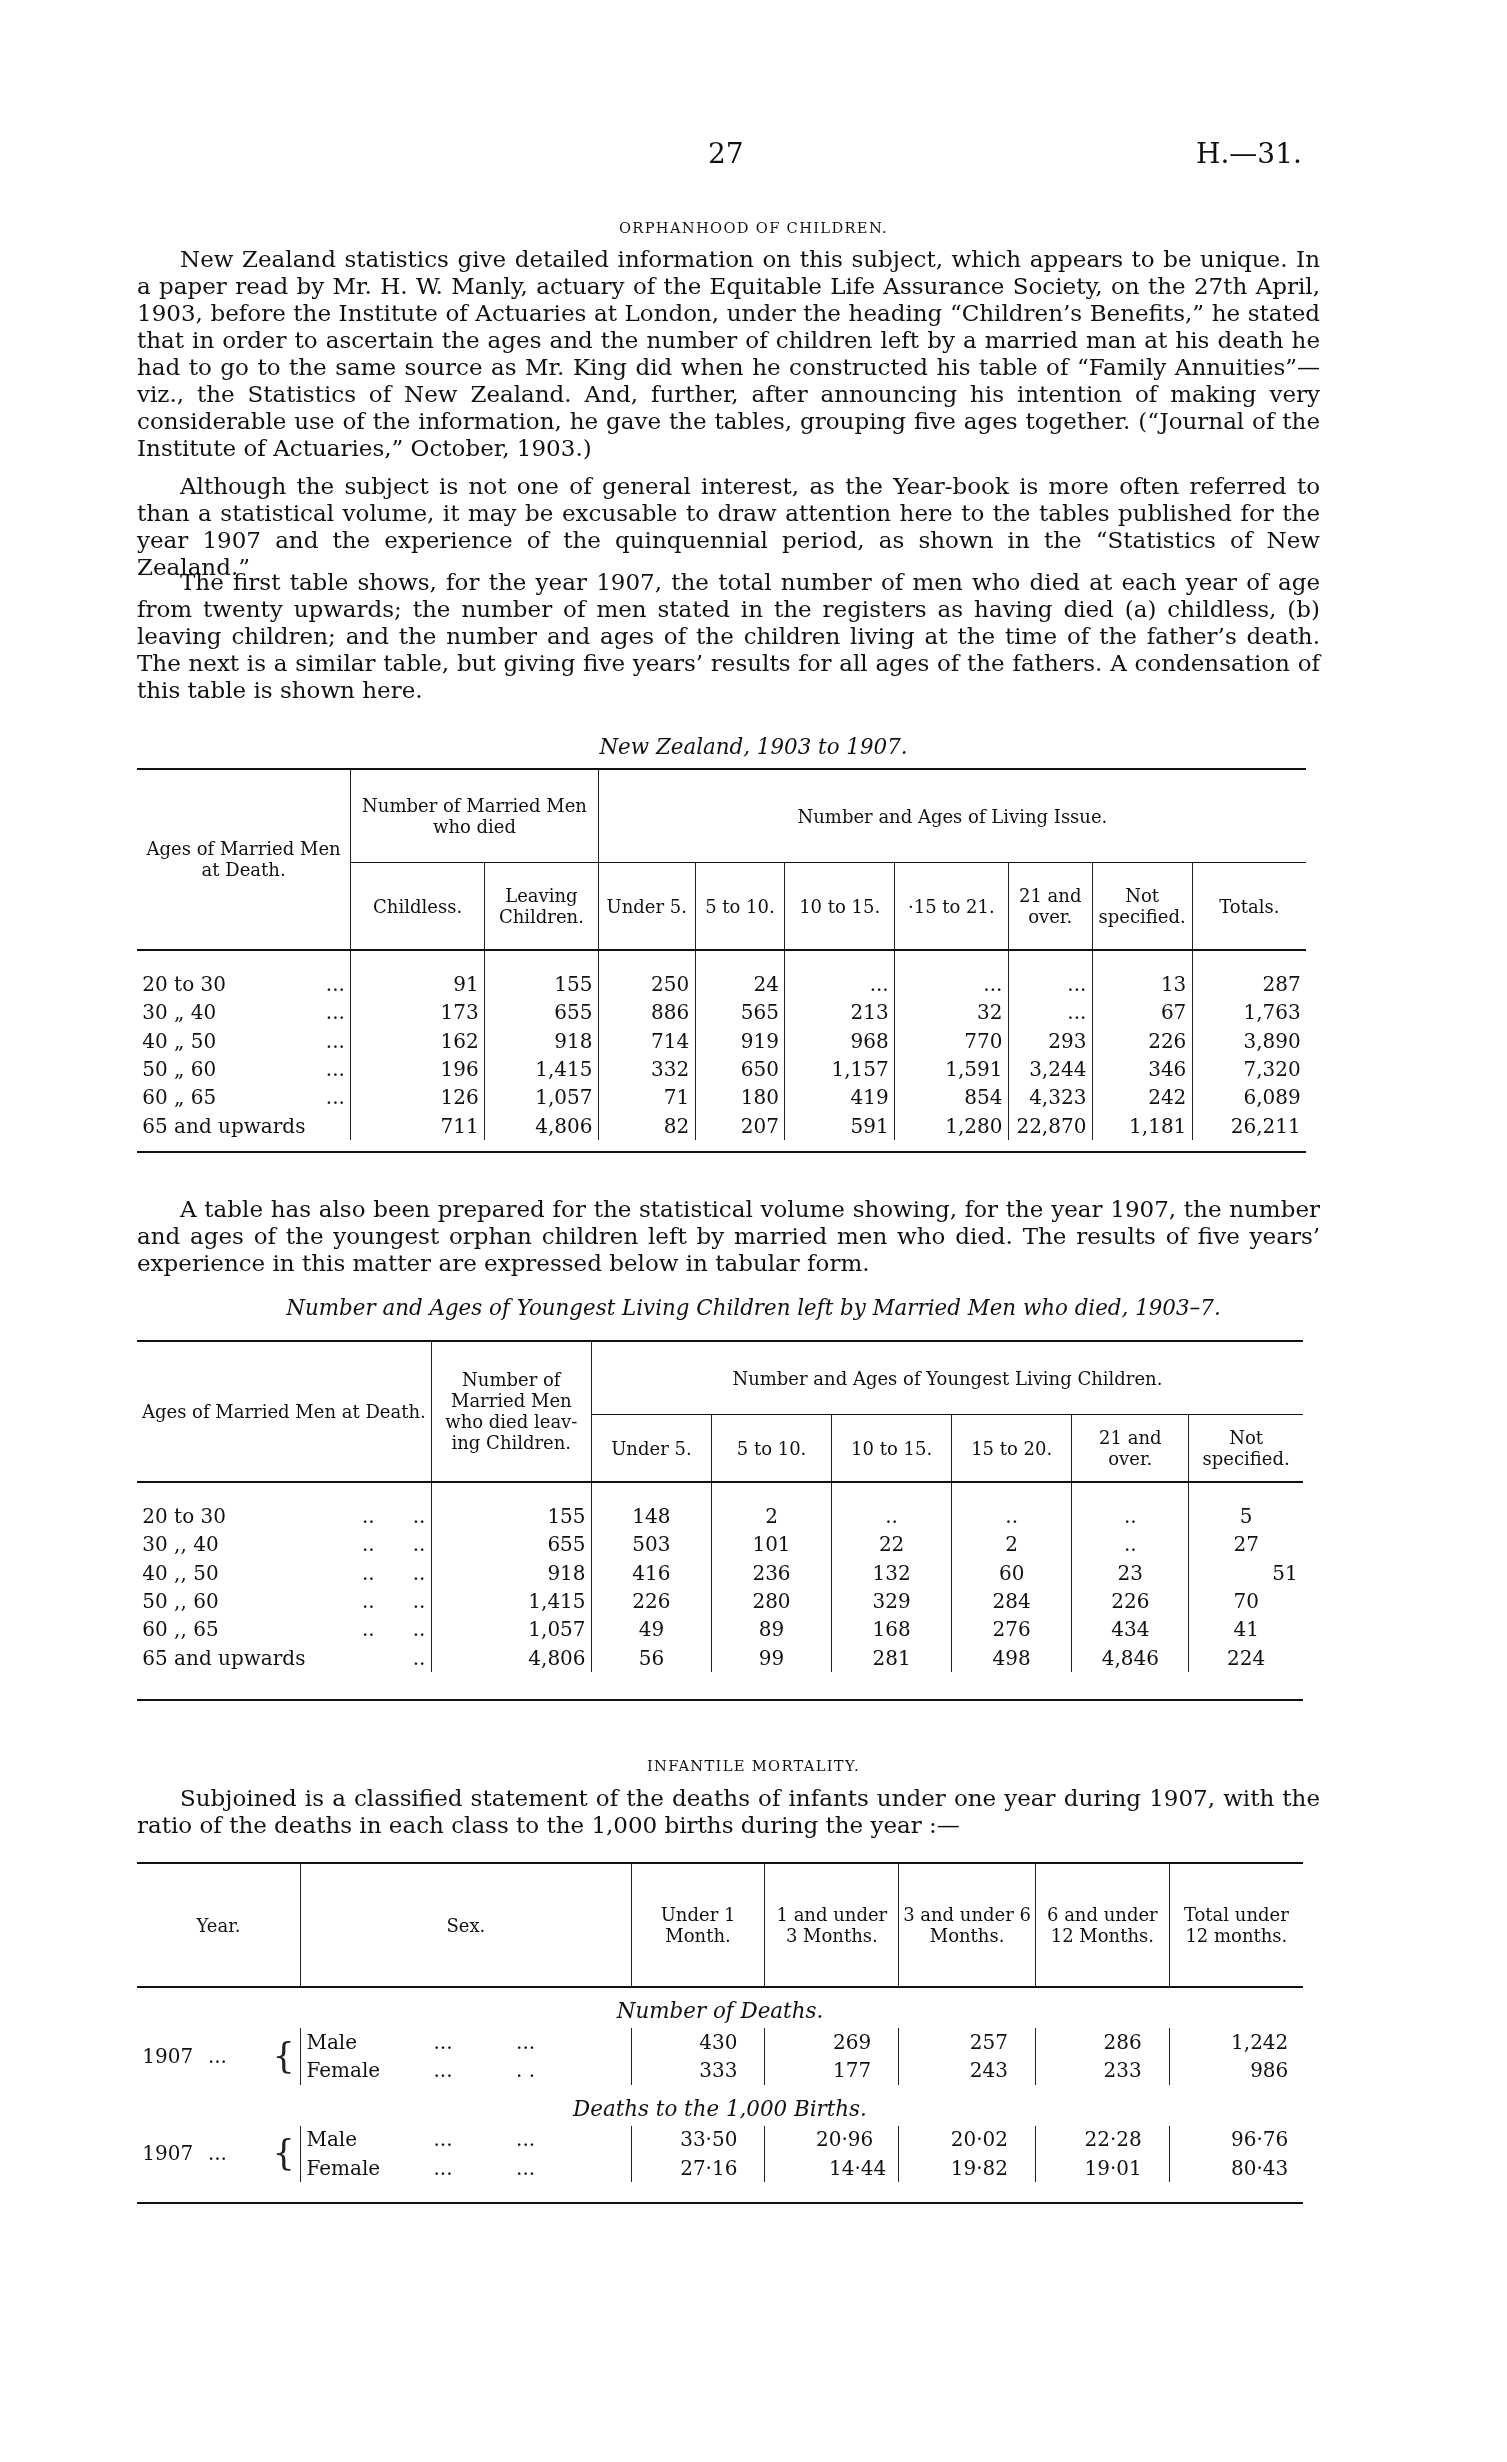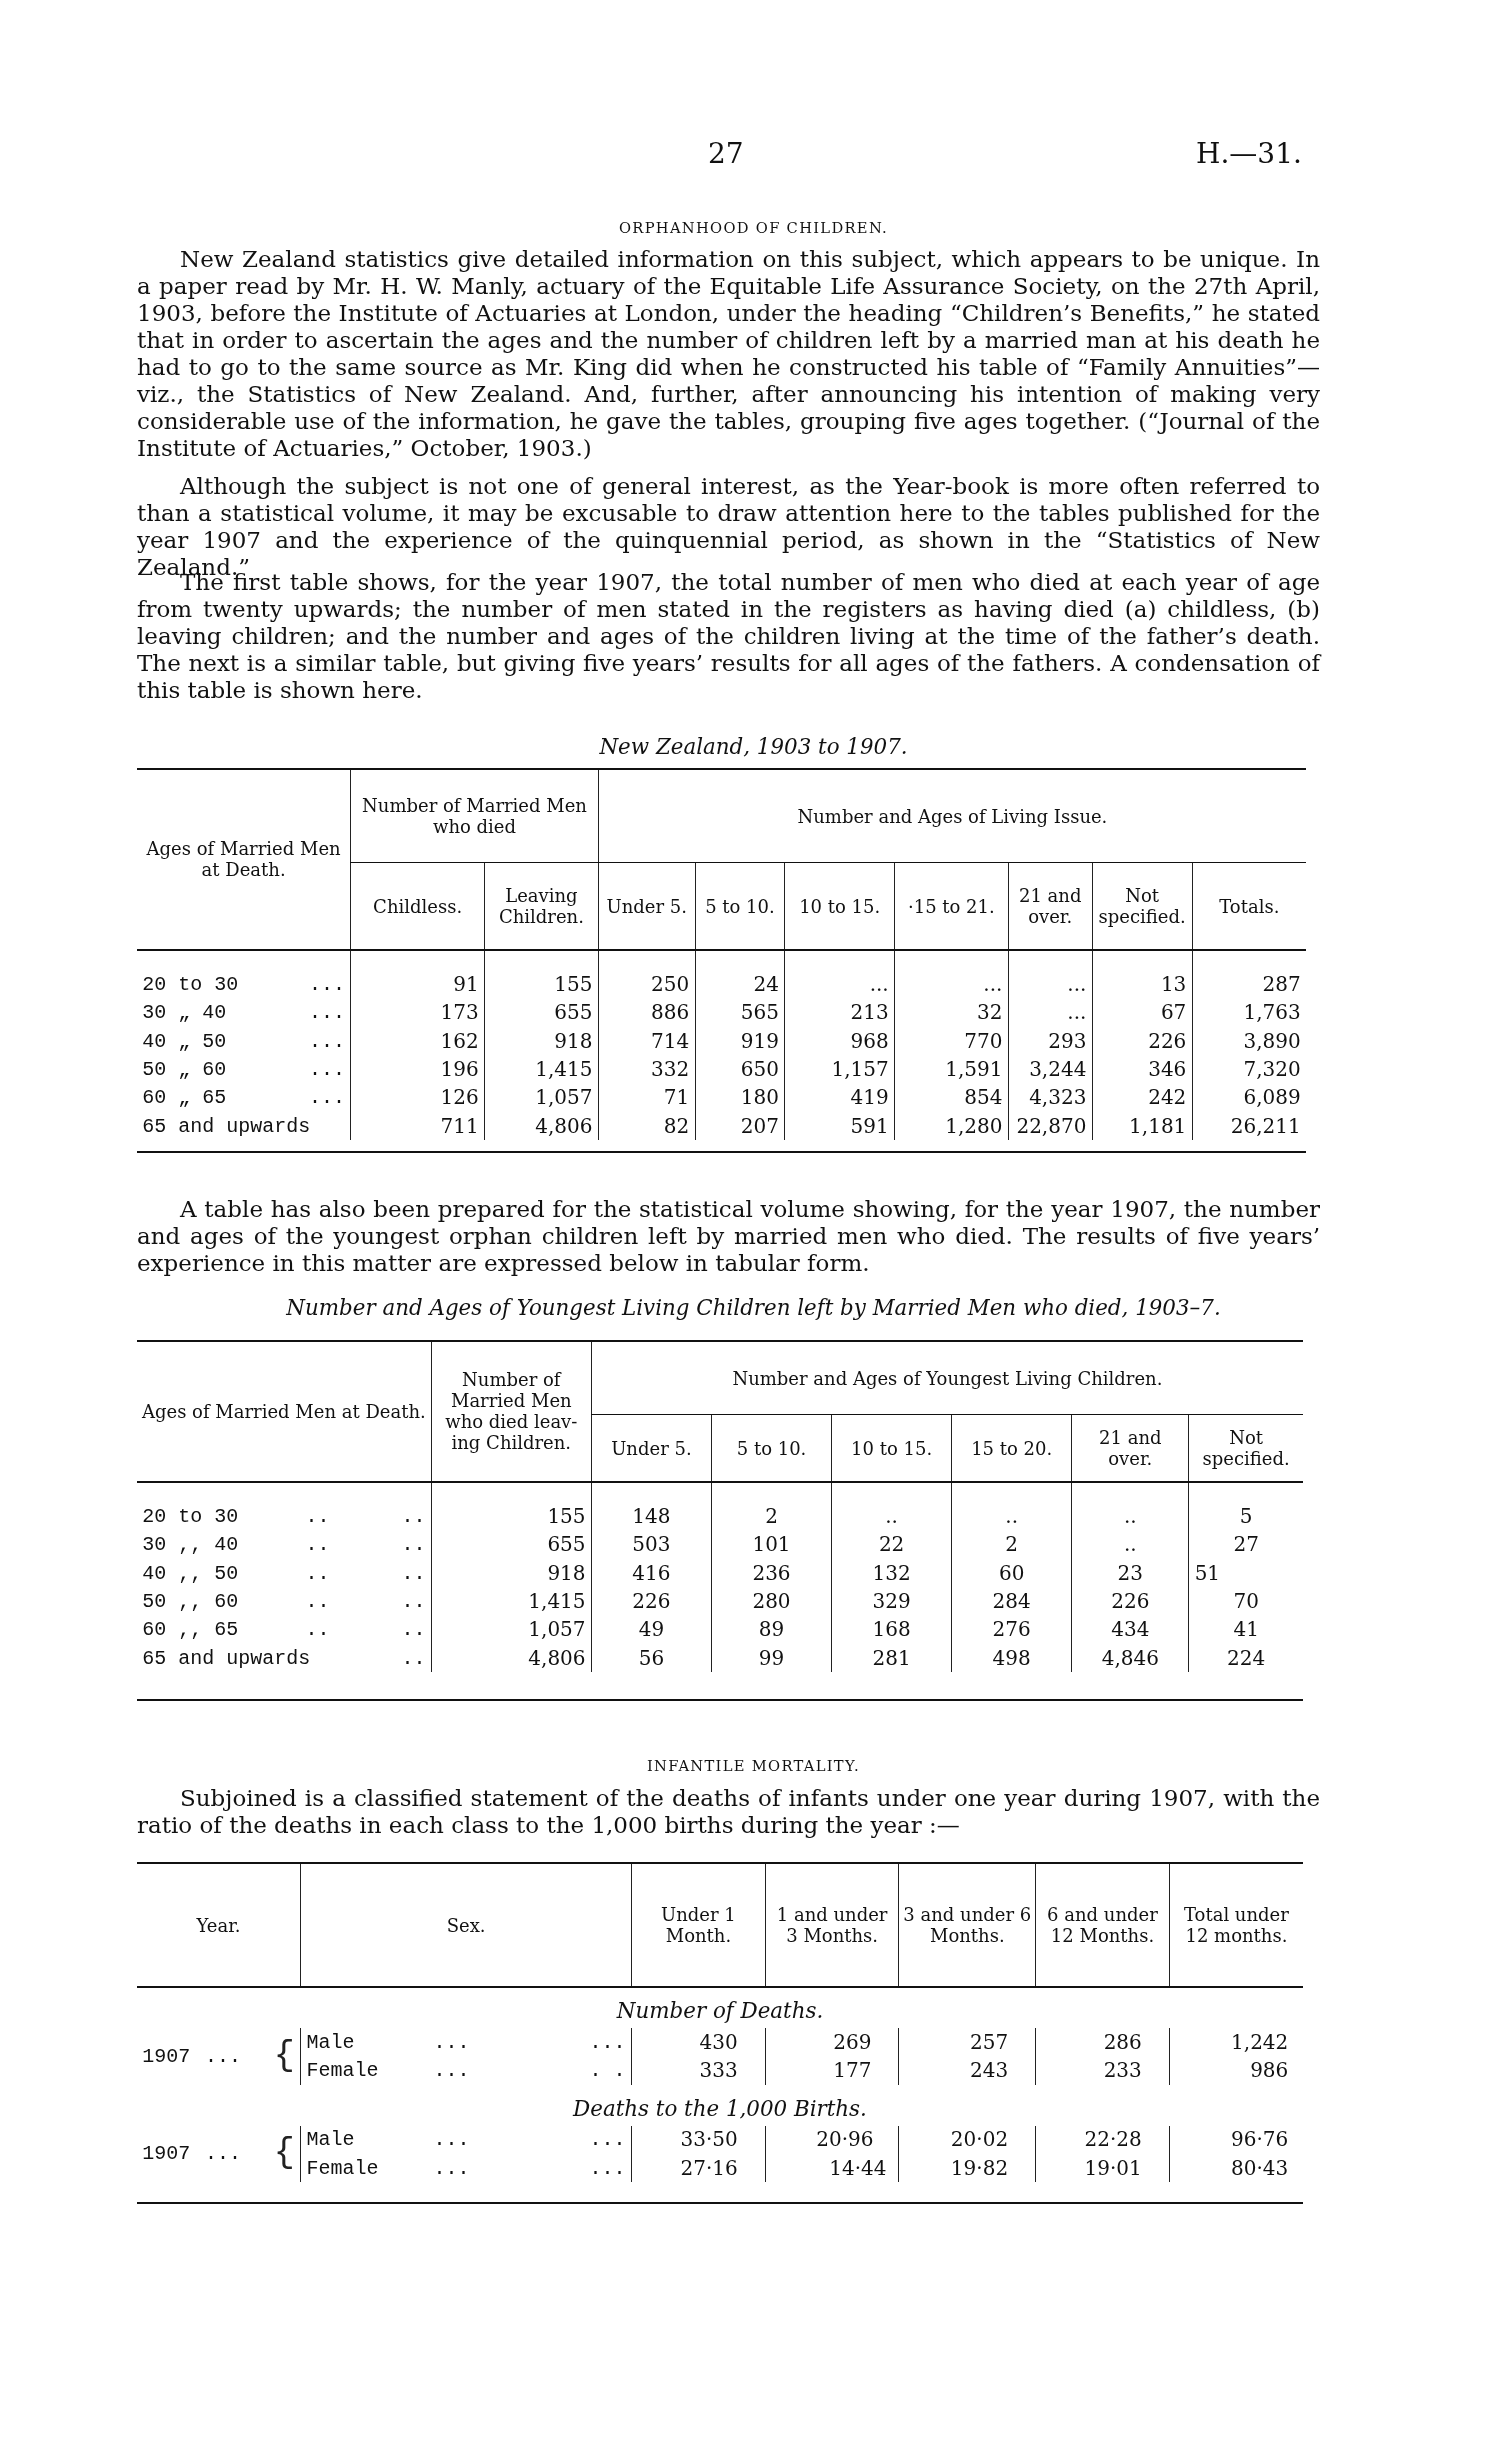--- a/index.html
+++ b/index.html
@@ -26,21 +26,21 @@
   .table-caption {
     position: absolute; left: 0; width: 1507px; text-align: center;
     font-size: 21.4px; font-style: italic;
   }
 
   table.stat {
     position: absolute; border-collapse: collapse; font-size: 20px;
   }
   table.stat th { font-weight: normal; font-size: 18px; line-height: 21px; vertical-align: middle; text-align: center; padding: 2.7px 2.7px; }
   table.stat td { padding: 0.7px 5.3px; text-align: right; line-height: 27px; }
-  table.stat td.label { text-align: left; white-space: pre; font-family: Liberation Mono, monospace; }
+  table.stat td.label { text-align: left; white-space: pre; }
   .bb { border-bottom: 2px solid #111; }
   .bl { border-left: 1px solid #222; }
   .tb-top { border-top: 2px solid #111; }
 
   .group-label { text-align: center !important; font-style: italic; font-size: 21.4px; padding: 9.4px 0 4px 0 !important; }
   .bracket { font-size: 35px; line-height: 27px; color: #222; }
   .vbar { border-left: 1.3px solid #222; }
 </style>
 </head>
 <body>
@@ -220,21 +220,21 @@
         <td class="bl" style="text-align: center;">27</td>
       </tr>
       <tr>
         <td class="label"><span>40 ,, 50</span><span style="float:right;">..      ..</span></td>
         <td class="bl">918</td>
         <td class="bl" style="text-align: center;">416</td>
         <td class="bl" style="text-align: center;">236</td>
         <td class="bl" style="text-align: center;">132</td>
         <td class="bl" style="text-align: center;">60</td>
         <td class="bl" style="text-align: center;">23</td>
-        <td class="bl" style="text-align: left;">51</td>
+        <td class="bl" style="text-align: right;">51</td>
       </tr>
       <tr>
         <td class="label"><span>50 ,, 60</span><span style="float:right;">..      ..</span></td>
         <td class="bl">1,415</td>
         <td class="bl" style="text-align: center;">226</td>
         <td class="bl" style="text-align: center;">280</td>
         <td class="bl" style="text-align: center;">329</td>
         <td class="bl" style="text-align: center;">284</td>
         <td class="bl" style="text-align: center;">226</td>
         <td class="bl" style="text-align: center;">70</td>

